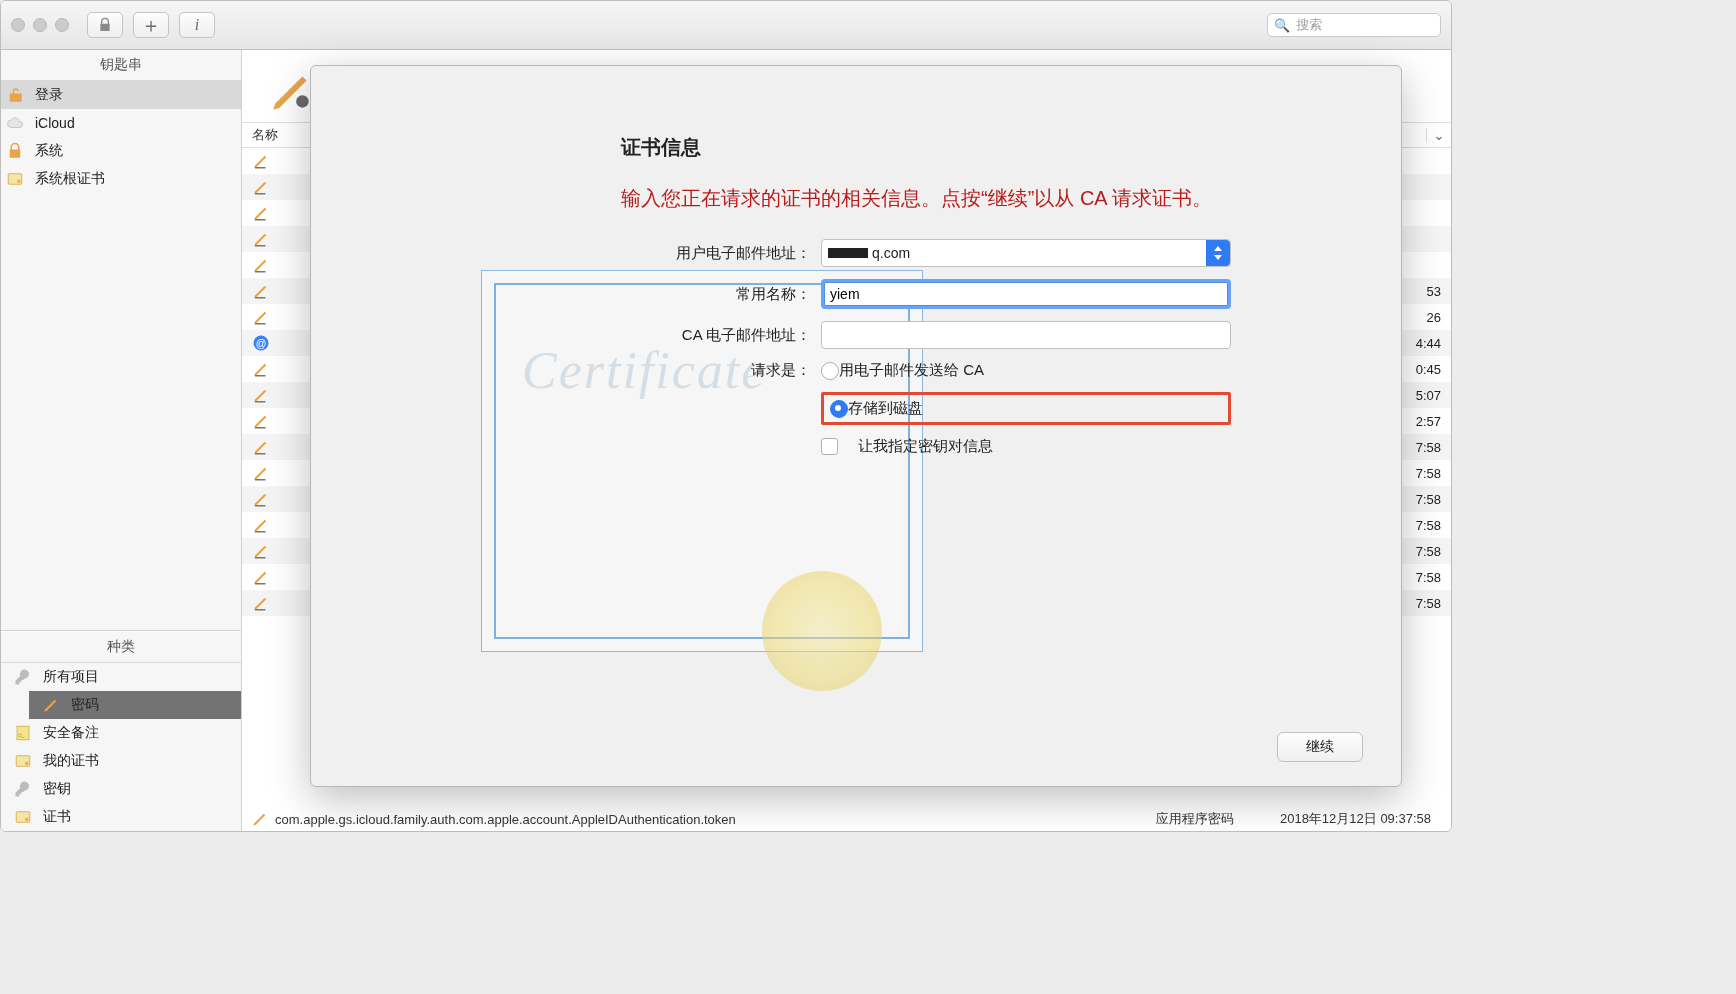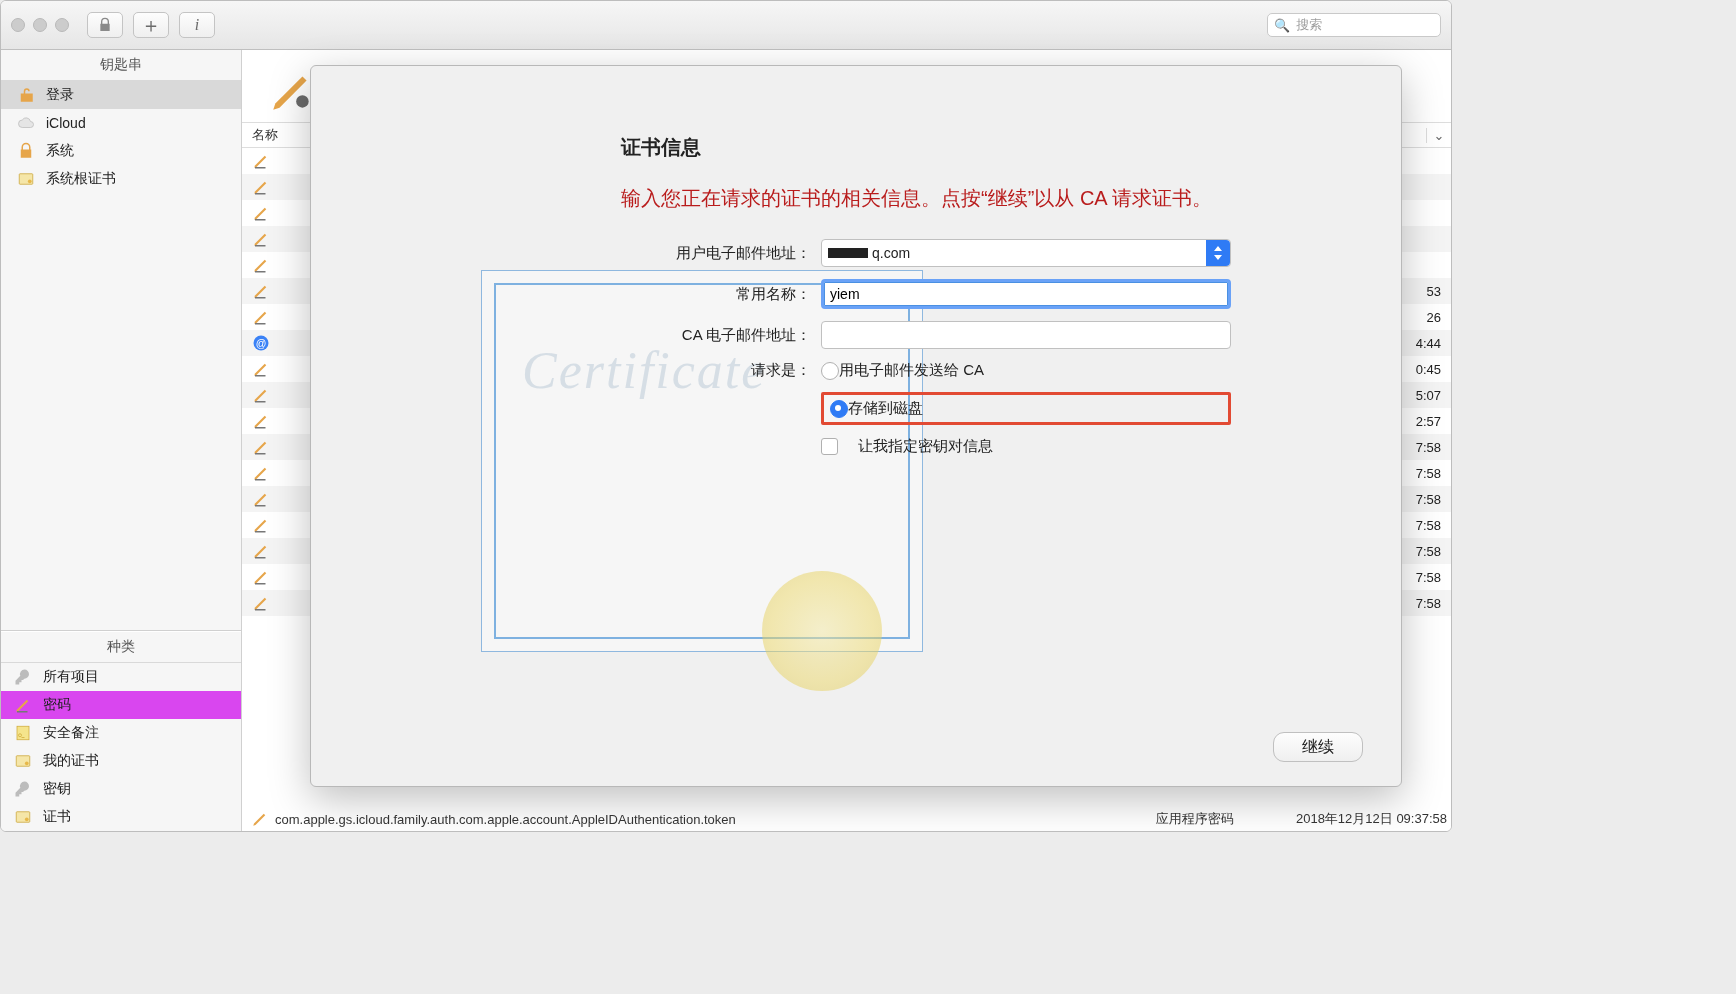--- a/index.html
+++ b/index.html
@@ -11,28 +11,28 @@
   .tb-btn { width: 34px; height: 24px; border: 1px solid #c4c4c4; border-radius: 5px; background: linear-gradient(#fdfdfd,#efefef); display: flex; align-items: center; justify-content: center; color: #6b6b6b; font-size: 16px; }
   .tb-btn.add { font-size: 20px; line-height: 16px; }
   .search { margin-left: auto; display: flex; align-items: center; height: 22px; width: 160px; border: 1px solid #c9c9c9; border-radius: 5px; background: #fff; padding: 0 6px; color: #9c9c9c; gap: 6px; font-size: 13px; }
   .search .mag { font-size: 13px; }
 
   .body { position: absolute; top: 49px; bottom: 0; left: 0; right: 0; display: flex; }
 
   .sidebar { width: 240px; background: #f6f6f6; border-right: 1px solid #d0d0d0; display: flex; flex-direction: column; }
   .side-header { font-size: 14px; color: #555; text-align: center; padding: 6px 0; border-bottom: 1px solid #d9d9d9; }
   .side-list { flex: 0 0 auto; }
-  .side-item { display: flex; align-items: center; gap: 10px; padding: 5px 15px; font-size: 14px; color: #222; }
+  .side-item { display: flex; align-items: center; gap: 10px; padding: 5px 4px; font-size: 14px; color: #222; }
   .side-item.selected { background: #d9d9d9; }
   .icon-slot { width: 20px; display: flex; justify-content: center; }
 
   .cat-list { margin-top: auto; border-top: 1px solid #d0d0d0; }
   .cat-list .side-header { border-top: 1px solid #fff; }
   .cat-item { display: flex; align-items: center; gap: 10px; padding: 5px 12px; font-size: 14px; }
-  .cat-item.selected { background: #d946ef; }
+  .cat-item.selected { background: #737373; margin-left: 28px; }
 
   .main { flex: 1; position: relative; display: flex; flex-direction: column; background: #fff; }
 
   .detail-header { display: flex; align-items: center; gap: 20px; padding: 14px 24px 6px; }
   .big-pencil { width: 52px; height: 52px; display: flex; align-items: flex-end; justify-content: center; }
   .detail-title { font-size: 22px; font-weight: 600; color: #333; }
 
   .col-header { display: flex; align-items: center; height: 24px; background: #fff; border-top: 1px solid #ddd; border-bottom: 1px solid #ddd; padding-left: 10px; font-size: 13px; color: #333; }
   .col-header .spacer { flex: 1; }
   .col-header .chev { width: 24px; text-align: center; color: #666; border-left: 1px solid #ddd; }
@@ -93,23 +93,23 @@
 
   .radio-row { display: flex; align-items: center; font-size: 15px; }
   .radio-indicator { width: 16px; height: 16px; border: 1px solid #b0b0b0; border-radius: 50%; background: #fff; position: relative; }
   .radio-indicator.sel { border-color: #2f7bf5; background: #2f7bf5; }
   .radio-indicator.sel::after { content: ""; position: absolute; left: 4px; top: 4px; width: 6px; height: 6px; background: #fff; border-radius: 50%; }
   .highlight-box { border: 3px solid #e24a33; border-radius: 2px; padding: 4px 14px 4px 6px; display: inline-flex; }
 
   .check-row { display: flex; align-items: center; gap: 20px; font-size: 15px; }
   .checkbox { width: 15px; height: 15px; border: 1px solid #b0b0b0; border-radius: 3px; background: #fff; }
 
-  .continue-btn { position: absolute; right: 38px; bottom: 24px; height: 28px; padding: 0 28px; border: 1px solid #c0c0c0; border-radius: 11px; background: linear-gradient(#fdfdfd,#efefef); font-size: 16px; display: flex; align-items: center; }
-
-  .bottom-row { position: absolute; left: 250px; bottom: 3px; right: 4px; display: flex; align-items: center; font-size: 13px; color: #333; white-space: nowrap; overflow: hidden; }
+  .continue-btn { position: absolute; right: 38px; bottom: 24px; height: 28px; padding: 0 28px; border: 1px solid #c0c0c0; border-radius: 6px; background: linear-gradient(#fdfdfd,#efefef); font-size: 14px; display: flex; align-items: center; }
+
+  .bottom-row { position: absolute; left: 250px; bottom: 3px; right: 20px; display: flex; align-items: center; font-size: 13px; color: #333; white-space: nowrap; overflow: hidden; }
   .bottom-row .mid { margin-left: 420px; }
   .bottom-row .dt  { margin-left: auto; }
 </style>
 </head>
 <body>
 
 <div class="window">
 
   <div class="toolbar">
     <div class="traffic">

